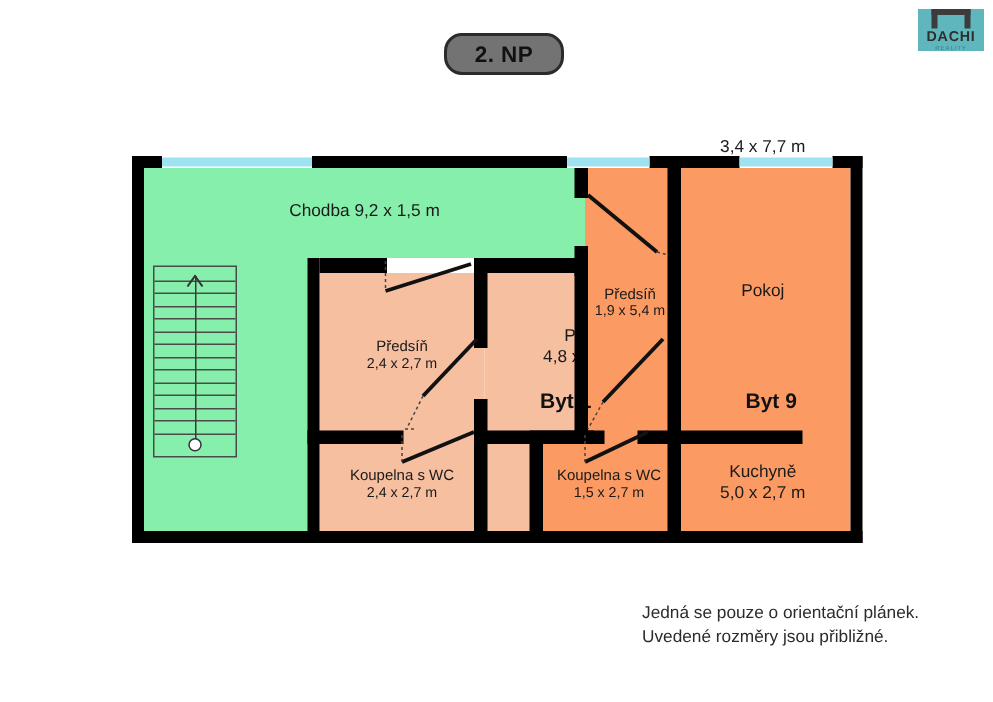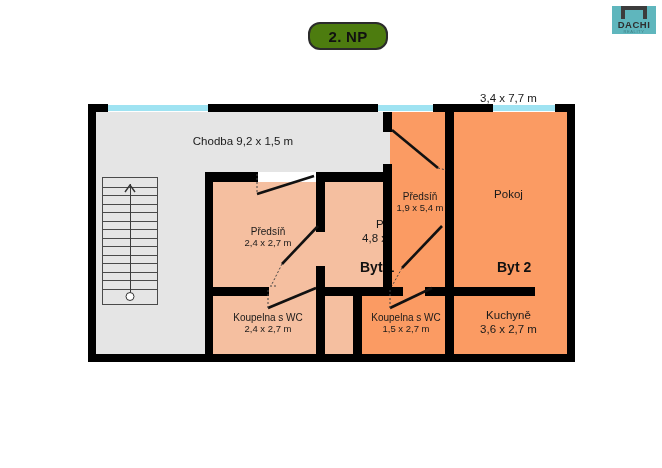--- a/index.html
+++ b/index.html
@@ -5,23 +5,23 @@
   html,body{margin:0;padding:0;background:#ffffff;}
   body{
     width:662px;height:468px;position:relative;overflow:hidden;
     font-family:"Liberation Sans","DejaVu Sans",sans-serif;
     color:#1a1a1a;
   }
 
   
   #floor-badge{
     position:absolute;left:296px;top:22px;width:76px;height:24px;
-    border:2px solid #2b2b2b;border-radius:12px;background:#4d7c0f;
+    border:2px solid #2b2b2b;border-radius:12px;background:#737373;
     display:flex;align-items:center;justify-content:center;
-    font-size:15px;font-weight:bold;letter-spacing:.3px;color:#111;margin-left:12px;
+    font-size:15px;font-weight:bold;letter-spacing:.3px;color:#111;
   }
 
   #brand-logo{
     position:absolute;left:612px;top:6px;width:44px;height:28px;
     background:#5fb6bd;
     display:flex;flex-direction:column;align-items:center;justify-content:flex-end;
     overflow:hidden;
   }
   #brand-logo .roof{
     width:26px;height:15px;border:4px solid #3c3c3c;border-bottom:none;
@@ -39,21 +39,21 @@
     position:absolute;left:88px;top:104px;width:487px;height:258px;
   }
   .wall{position:absolute;background:#000000;}
   .room{position:absolute;display:flex;flex-direction:column;
         align-items:center;justify-content:center;text-align:center;
         line-height:1.18;}
   .room .rn{font-size:11.5px;}
   .room .rd{font-size:11.5px;}
   .room.small .rn{font-size:10px;text-align:right;}
   .room.small .rd{font-size:9.5px;}
-  .zone-corridor{background:#e5e5e5;align-items:center;}
+  .zone-corridor{background:#86efac;align-items:center;}
   .zone-b1{background:#f5bfa0;}
   .zone-b2{background:#fb9b63;}
   .unit-tag{position:absolute;font-size:14px;font-weight:bold;color:#111;}
   .window{position:absolute;background:#9fe3f2;}
   .door{position:absolute;overflow:visible;}
   .door svg{display:block;overflow:visible;}
 
   
   #staircase{position:absolute;border:1.5px solid #4a4a4a;box-sizing:border-box;}
   #staircase .tread{position:absolute;left:0;right:0;height:0;border-top:1.5px solid #4a4a4a;}
@@ -120,25 +120,25 @@
     <div class="rd" style="margin-top:-110px;">3,4 x 7,7 m</div>
   </div>
 
   <div class="room zone-b2 small" style="left:274px;top:188px;width:88px;height:62px;">
     <div class="rn">Koupelna s WC</div>
     <div class="rd">1,5 x 2,7 m</div>
   </div>
 
   <div class="room zone-b2" style="left:362px;top:188px;width:117px;height:62px;">
     <div class="rn">Kuchyně</div>
-    <div class="rd">3,6 x 2,7 m</div>
+    <div class="rd">5,0 x 2,7 m</div>
   </div>
 
   <div class="unit-tag" style="left:272px;top:155px;">Byt 1</div>
-  <div class="unit-tag" style="left:409px;top:155px;">Byt 2</div>
+  <div class="unit-tag" style="left:409px;top:155px;">Byt 9</div>
 
   <div id="staircase" style="left:14px;top:73px;width:56px;height:128px;">
     <div class="tread" style="top:8.5px;"></div>
     <div class="tread" style="top:17px;"></div>
     <div class="tread" style="top:25.5px;"></div>
     <div class="tread" style="top:34px;"></div>
     <div class="tread" style="top:42.5px;"></div>
     <div class="tread" style="top:51px;"></div>
     <div class="tread" style="top:59.5px;"></div>
     <div class="tread" style="top:68px;"></div>
@@ -233,13 +233,15 @@
   <div class="door" style="left:300px;top:182px;">
     <svg width="50" height="26" viewBox="0 0 50 26">
       <path d="M2 22 L44 2" stroke="#111" stroke-width="2.6" fill="none"></path>
       <path d="M2 22 L2 4" stroke="#444" stroke-width="1" stroke-dasharray="2 2" fill="none"></path>
     </svg>
   </div>
 
 </div>
 
 <div id="disclaimer">
+  <div>Jedná se pouze o orientační plánek.</div>
+  <div>Uvedené rozměry jsou přibližné.</div>
 </div>
 
 </body></html>

